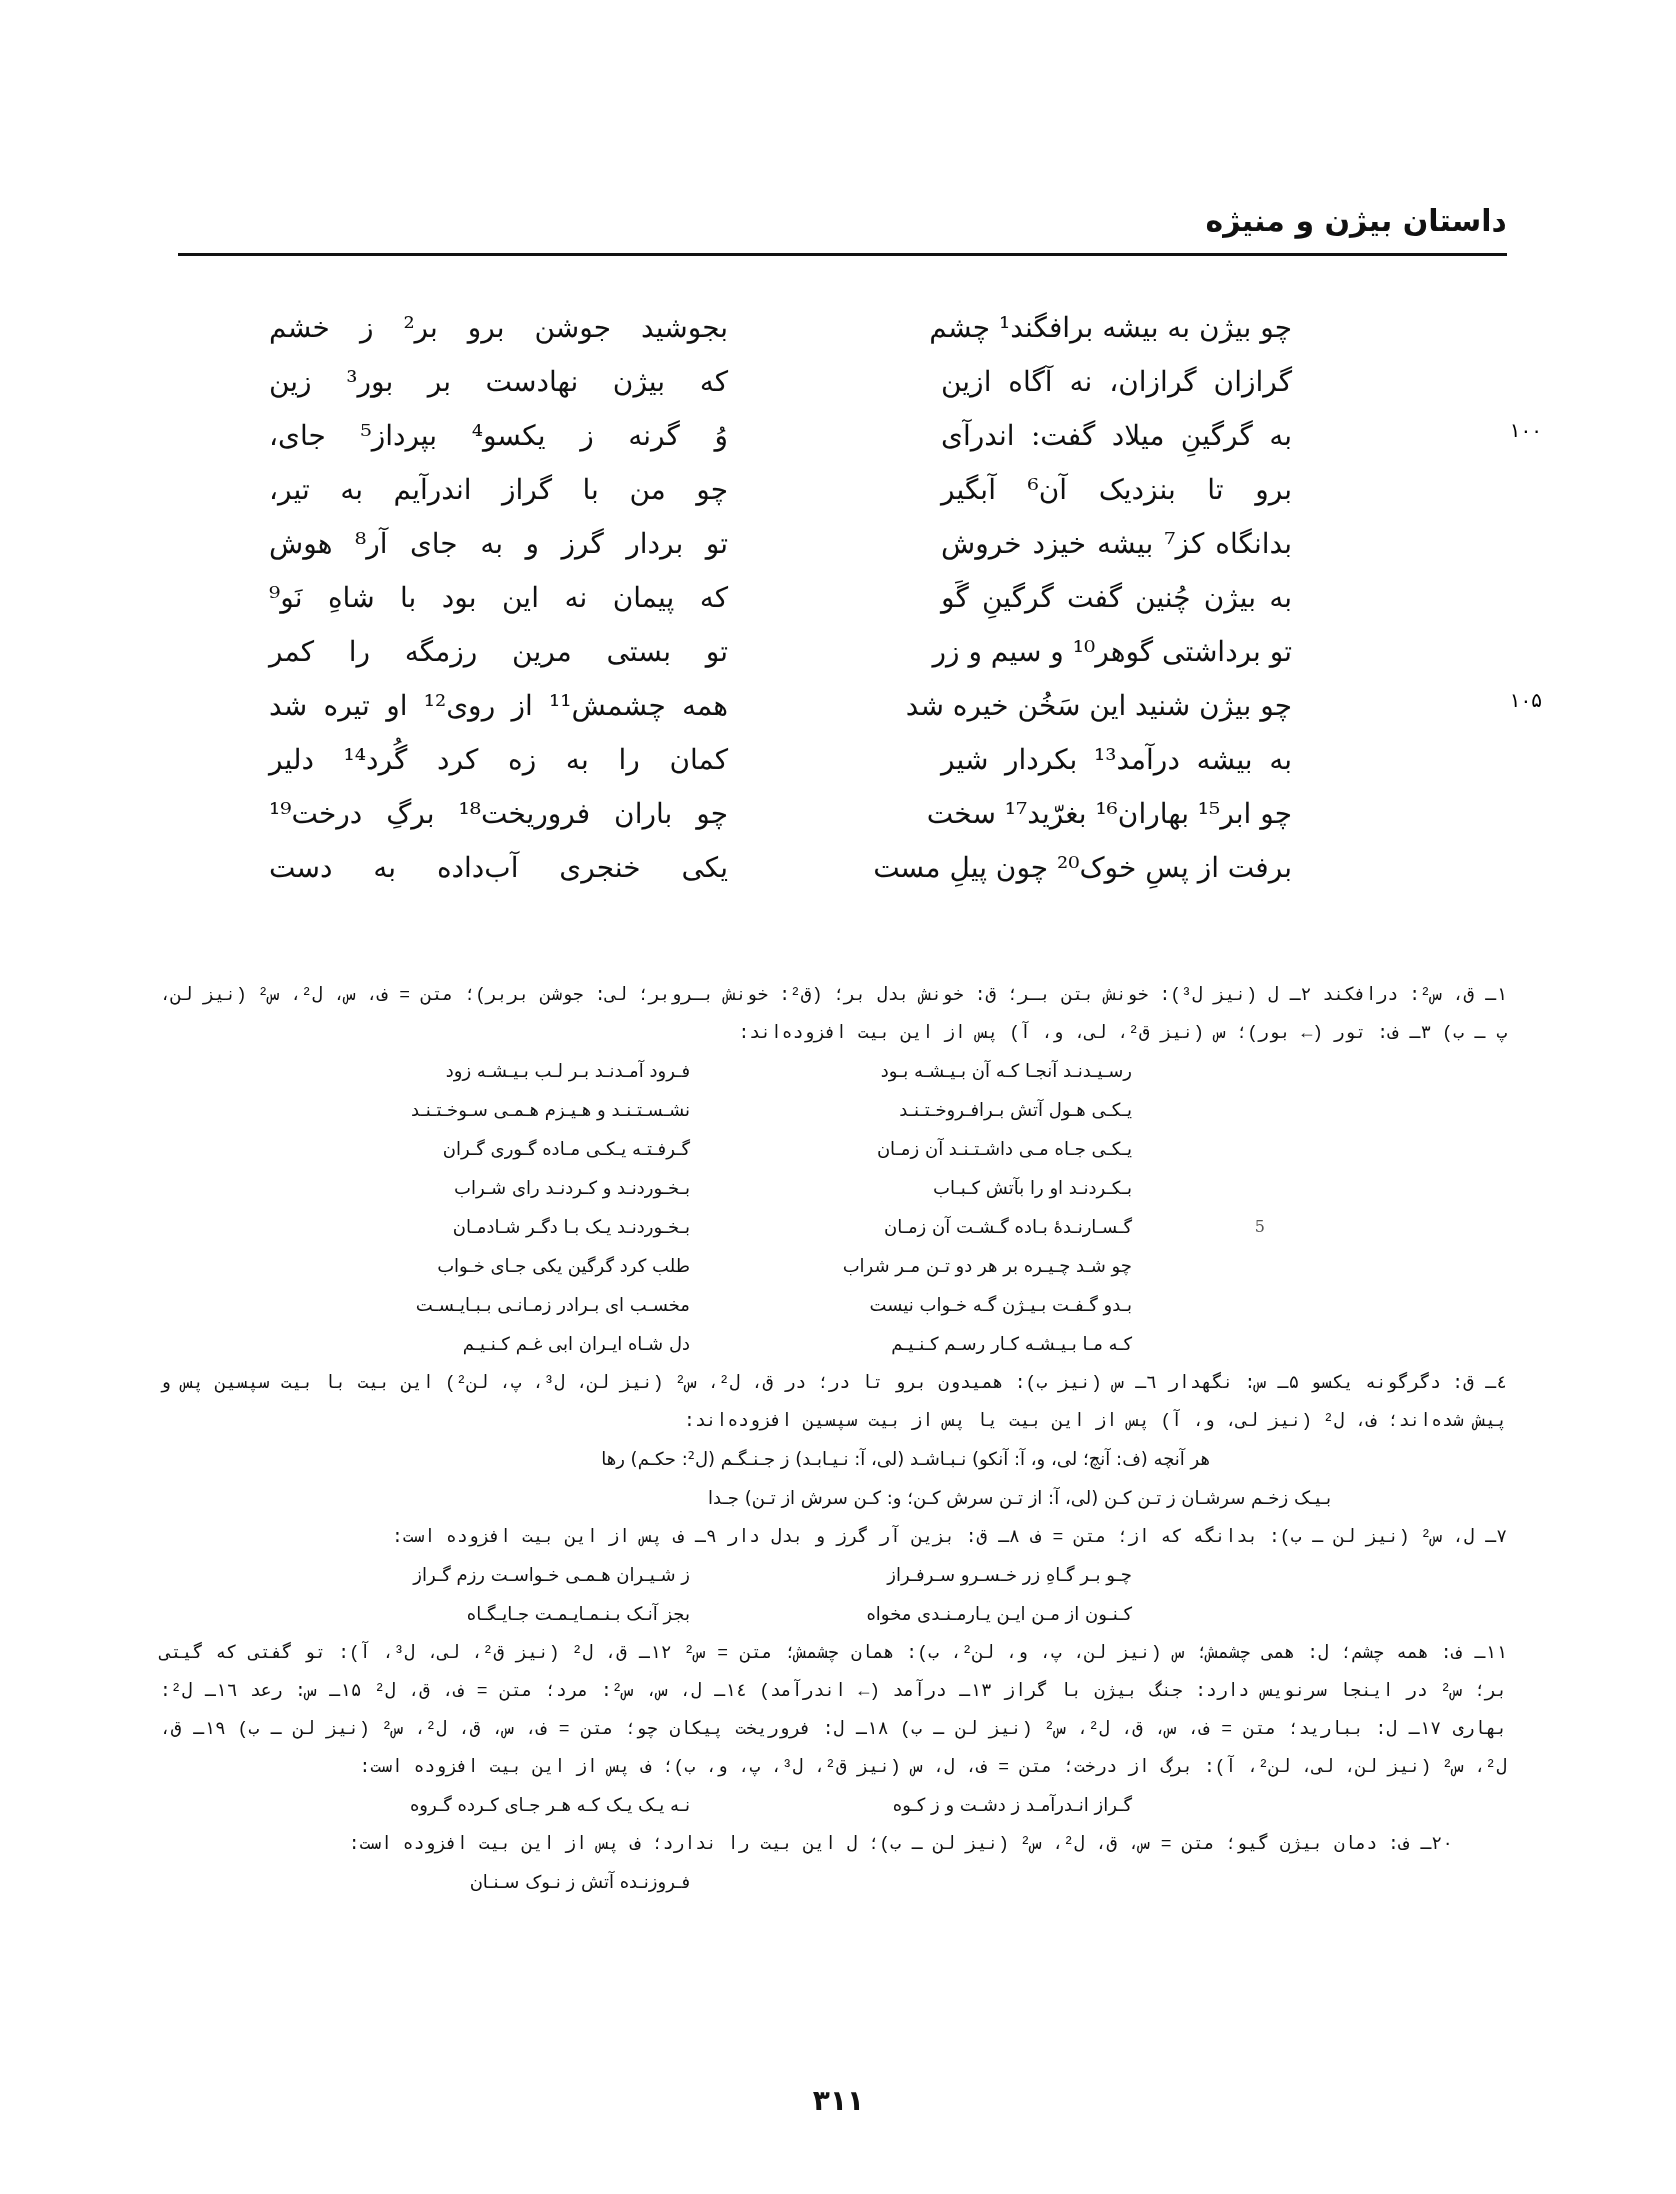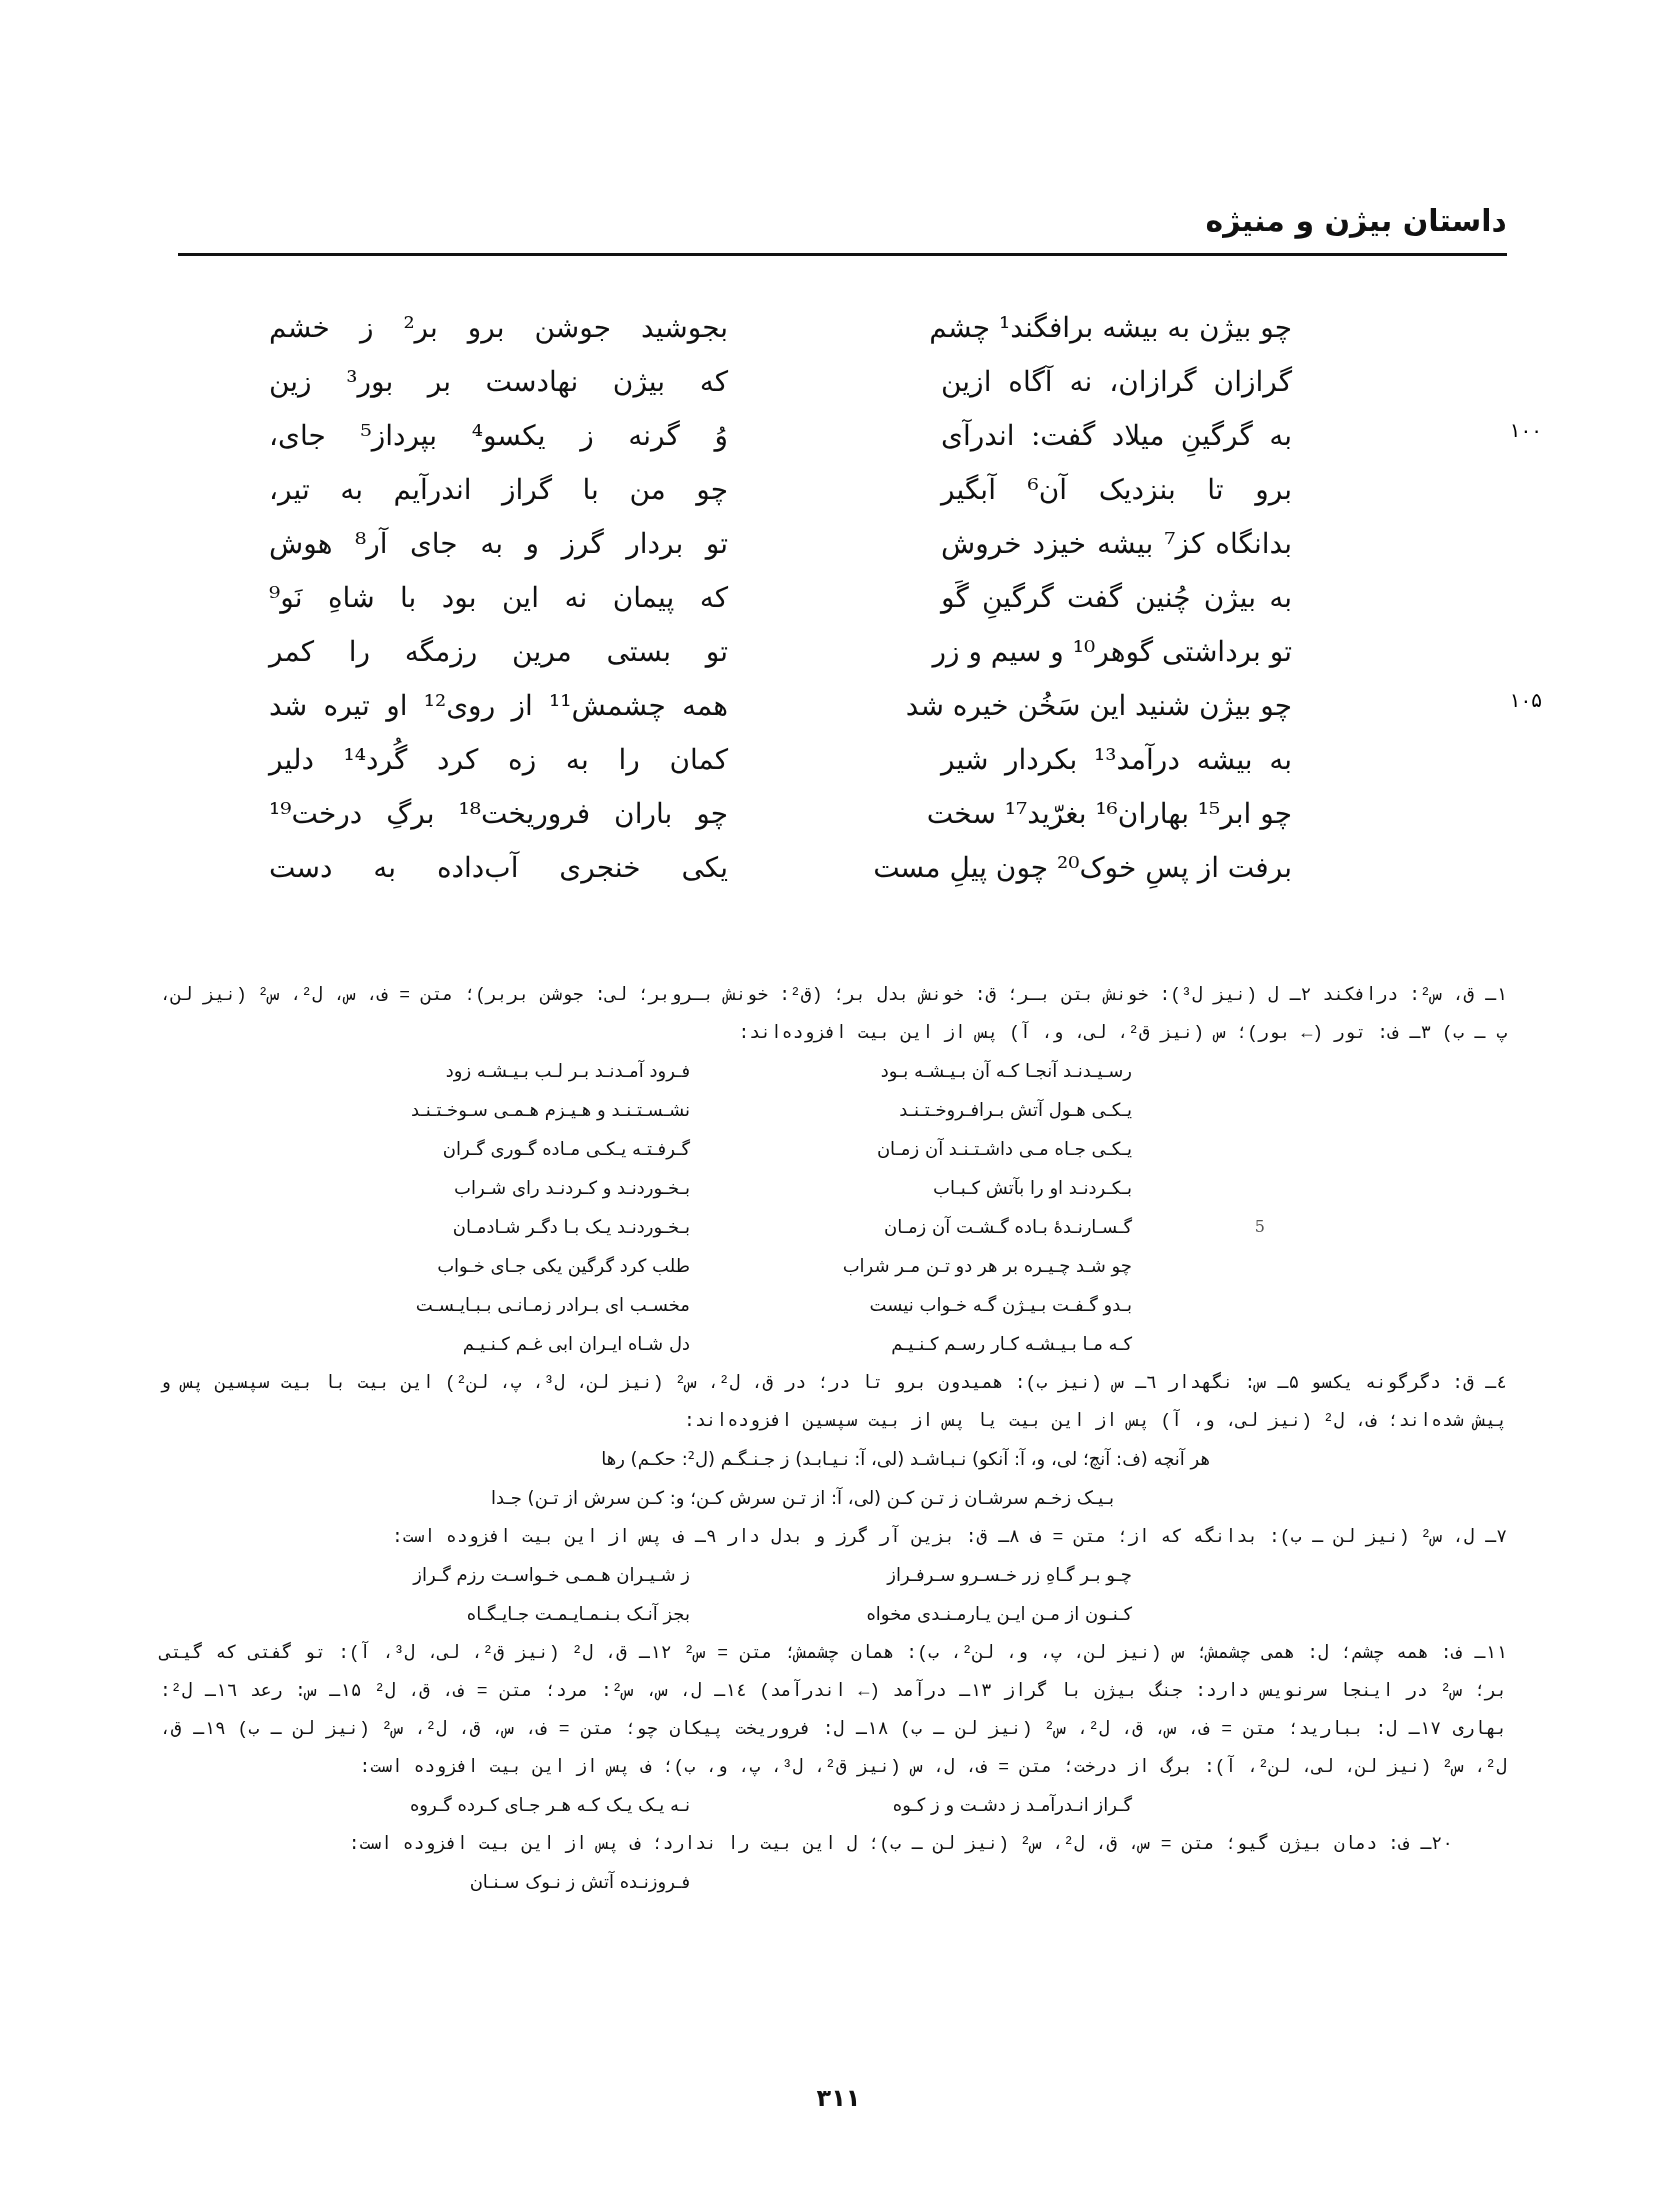--- a/index.html
+++ b/index.html
@@ -44,21 +44,21 @@
     .cited-row .ch {
       position: absolute; top: 0; font-family: "DejaVu Sans", sans-serif;
       font-size: 18px; line-height: 38px; white-space: nowrap;
     }
     .cited-row .ch.a { right: 375px; width: 392px; text-align: right; }
     .cited-row .ch.b { right: 817px; width: 378px; text-align: right; }
     .cited-row .cnum { position: absolute; right: 242px; top: 0; font-size: 16px; color: #555; line-height: 38px; }
 
     .page-number {
       position: absolute; left: 0; right: 0; top: 2084px; text-align: center;
-      font-family: "DejaVu Sans", sans-serif; font-weight: bold; font-size: 24px; direction: rtl;
+      font-family: "DejaVu Sans", sans-serif; font-weight: bold; font-size: 28px; direction: rtl;
     }
   </style>
 </head>
 <body>
 
 <div class="page">
 
   <div class="running-head">داستان بیژن و منیژه</div>
   <div class="head-rule"></div>
 
@@ -165,21 +165,21 @@
         <span class="ch b">دل شـاه ایـران ابی غـم کـنـیـم</span>
       </div>
     </div>
 
     <p class="note-para">٤ـ ق: دگرگونه یکسو      ۵ـ س: نگهدار      ٦ـ س (نیز ب): همیدون برو تا در؛ در ق، ل²، س² (نیز لن، ل³، پ، لن²) این بیت با بیت سپسین پس و پیش شده‌اند؛ ف، ل² (نیز لی، و، آ) پس از این بیت یا پس از بیت سپسین افزوده‌اند:</p>
     <div class="cited">
       <div class="cited-row">
         <span class="ch a" style="right:297px;width:608px;">هر آنچه (ف: آنچ؛ لی، و، آ: آنکو) نـبـاشـد (لی، آ: نـیـابـد) ز جـنـگـم (ل²: حکـم) رها</span>
       </div>
       <div class="cited-row">
-        <span class="ch a" style="right:164px;width:1081px;text-align:center;">بـیـک زخـم سرشـان ز تـن کـن (لی، آ: از تـن سرش کـن؛ و: کـن سرش از تـن) جـدا</span>
+        <span class="ch a" style="right:176px;width:1081px;text-align:right;">بـیـک زخـم سرشـان ز تـن کـن (لی، آ: از تـن سرش کـن؛ و: کـن سرش از تـن) جـدا</span>
       </div>
     </div>
 
     <p class="note-para">۷ـ ل، س² (نیز لن ـ ب): بدانگه که از؛ متن = ف      ۸ـ ق: بزین آر گرز و بدل دار      ۹ـ ف پس از این بیت افزوده است:</p>
     <div class="cited">
       <div class="cited-row">
         <span class="ch a">چـو بـر گـاهِ زر خـسـرو سـرفـراز</span>
         <span class="ch b">ز شـیـران هـمـی خـواسـت رزم گـراز</span>
       </div>
     </div>

